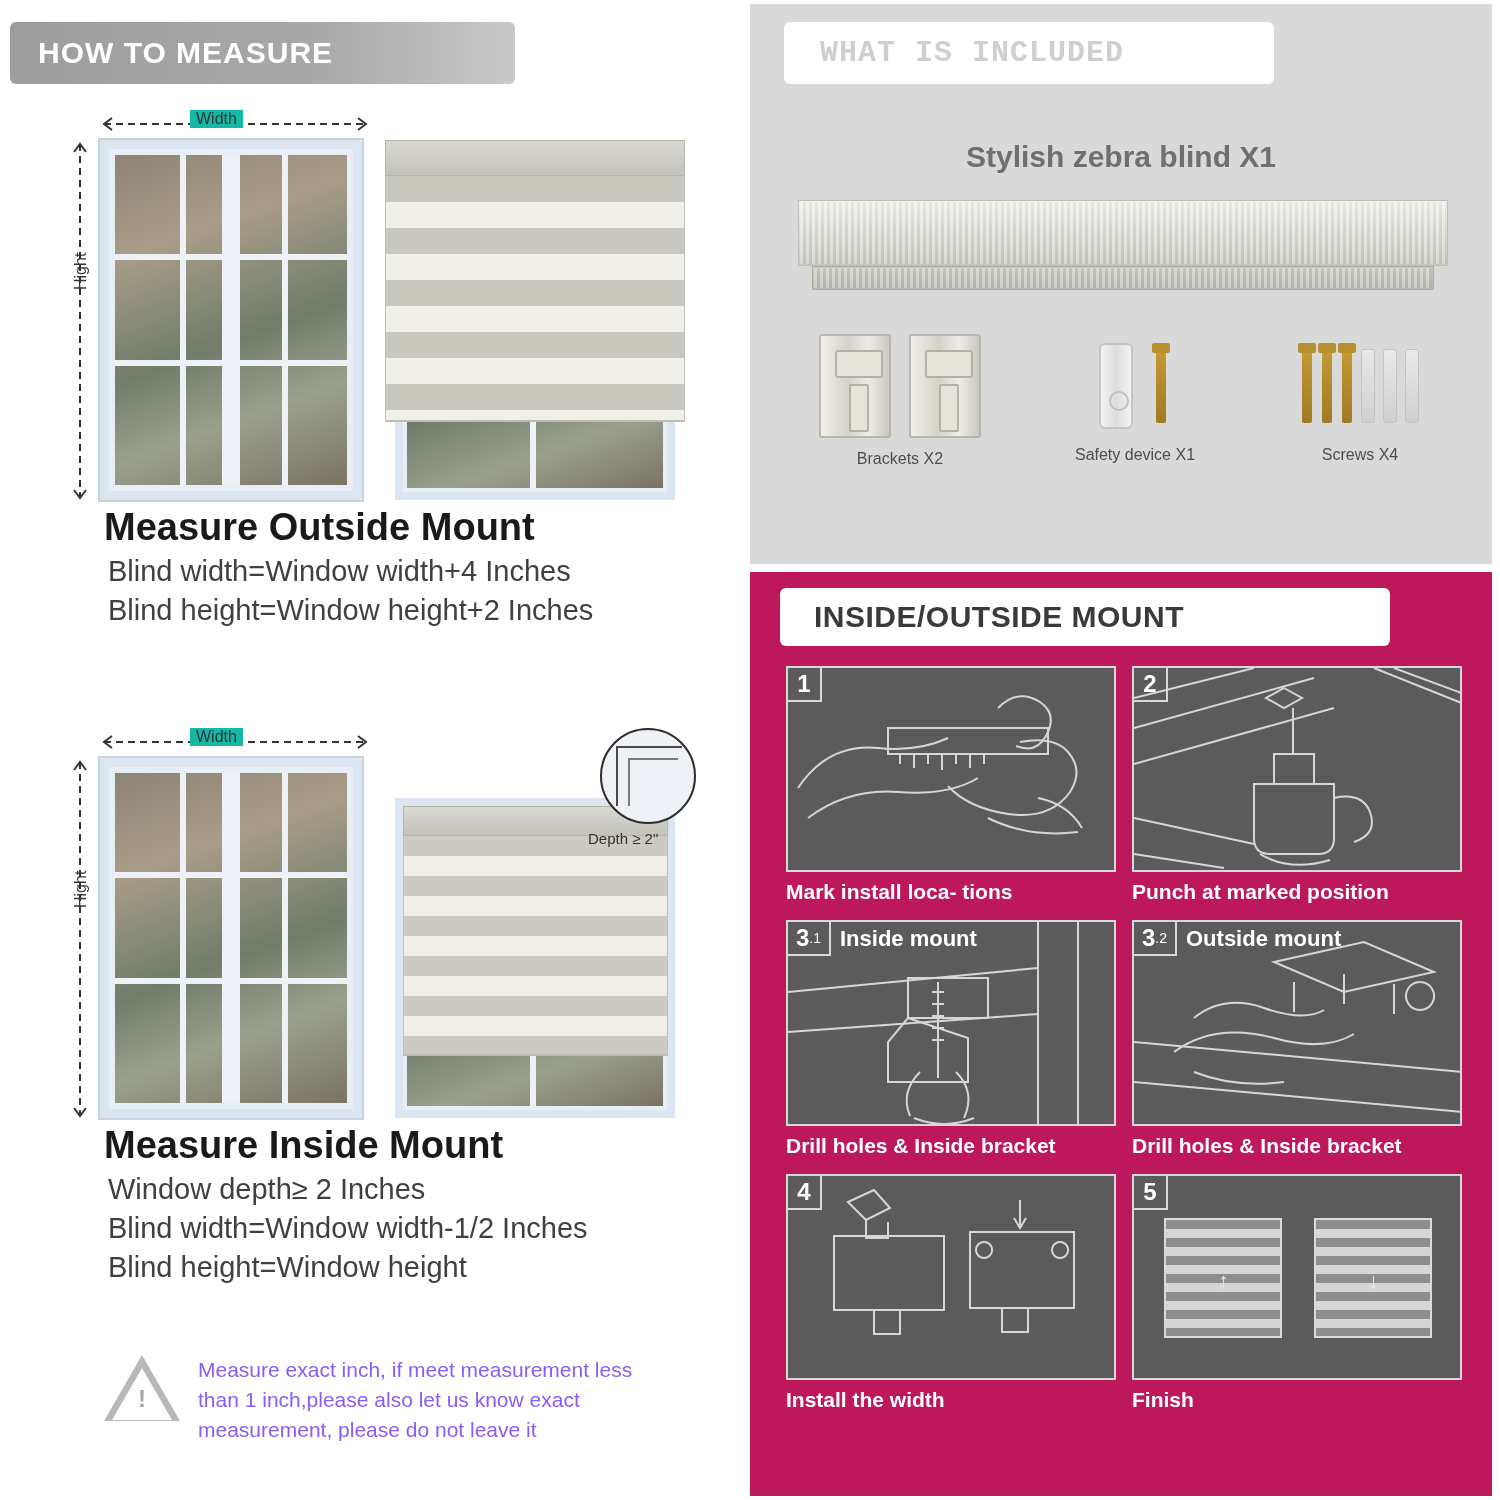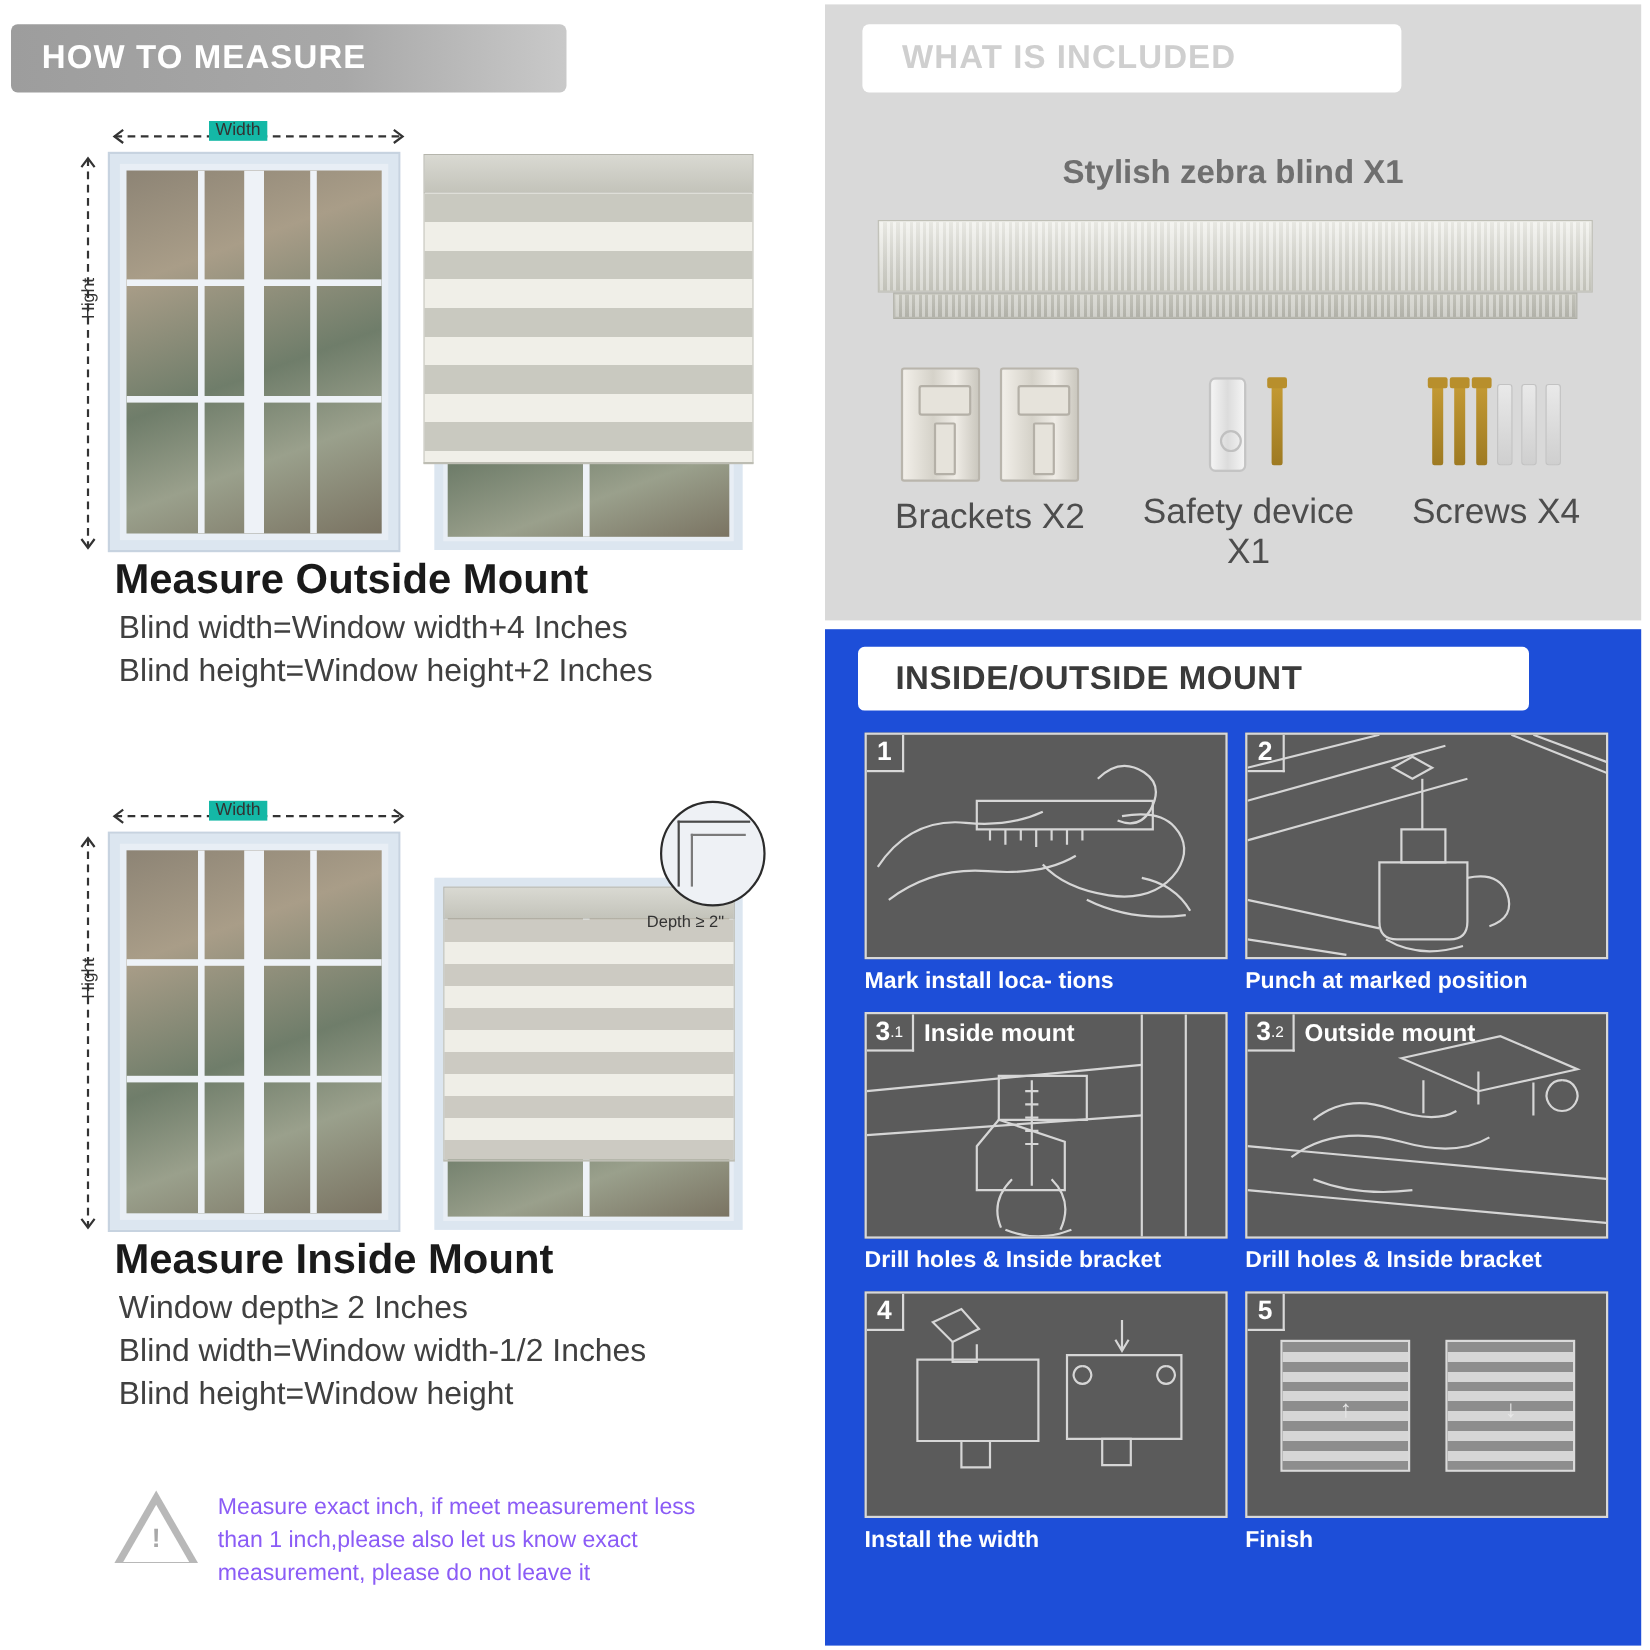--- a/index.html
+++ b/index.html
@@ -167,21 +167,21 @@
   .right-col { position: absolute; left: 742px; top: 0; width: 758px; height: 1500px; }
 
   .included-panel {
     position: absolute; left: 8px; top: 4px; width: 742px; height: 560px;
     background: #d9d9d9;
   }
   .banner-included {
     position: absolute; left: 34px; top: 18px; width: 490px; height: 62px;
     background: #ffffff; border-radius: 6px;
     display: flex; align-items: center; padding-left: 36px;
-    font-size: 30px; font-weight: bold; color: #cfcfcf; letter-spacing: 1px;
+    font-size: 30px; font-weight: bold; color: #cfcfcf; letter-spacing: 1px; font-family: Liberation Mono, monospace;
   }
   .included-title {
     position: absolute; left: 0; right: 0; top: 136px; text-align: center;
     font-size: 30px; font-weight: bold; color: #6f6f6f;
   }
   .blind-product {
     position: absolute; left: 48px; top: 196px; width: 650px; height: 98px;
   }
   .blind-product .top {
     position: absolute; left: 0; top: 0; width: 650px; height: 66px;
@@ -193,21 +193,21 @@
     background: linear-gradient(to bottom,#c9c9c0,#b6b6ad);
     border: 1px solid #aeaea5;
   }
   .blind-product .tex {
     position: absolute; inset: 1px;
     background: repeating-linear-gradient(to right, rgba(255,255,255,.35) 0 3px, rgba(0,0,0,.03) 3px 6px);
   }
 
   .parts-row { position: absolute; left: 0; top: 330px; width: 742px; height: 200px; }
   .part { position: absolute; text-align: center; }
-  .part-label { font-size: 32px; color: #4d4d4d; margin-top: 8px; }
+  .part-label { font-size: 16px; color: #4d4d4d; margin-top: 8px; }
 
   .bracket {
     display: inline-block; width: 72px; height: 104px;
     background: linear-gradient(to right,#f2efe9,#d5d2c9 40%,#efece6 70%,#cbc8bf);
     border: 2px solid #b9b5ac; border-radius: 3px; position: relative;
   }
   .bracket:before {
     content: ""; position: absolute; left: 14px; top: 14px; width: 44px; height: 24px;
     border: 2px solid #b4b0a7; border-radius: 3px; background: #e6e3db;
   }
@@ -235,21 +235,21 @@
   }
   .anchor {
     display: inline-block; width: 14px; height: 74px;
     background: linear-gradient(to bottom,#e9e9e9,#cfcfcf);
     border: 1px solid #c2c2c2; border-radius: 3px; margin: 0 4px;
   }
 
   
   .mount-panel {
     position: absolute; left: 8px; top: 572px; width: 742px; height: 924px;
-    background: #1d4ed8;
+    background: #be185d;
   }
   .banner-mount {
     position: absolute; left: 30px; top: 16px; width: 610px; height: 58px;
     background: #ffffff; border-radius: 6px;
     display: flex; align-items: center; padding-left: 34px;
     font-size: 30px; font-weight: bold; color: #3a3a3a; letter-spacing: .5px;
   }
   .steps {
     position: absolute; left: 36px; top: 94px; width: 676px;
     display: grid; grid-template-columns: 330px 330px; gap: 16px 16px;

